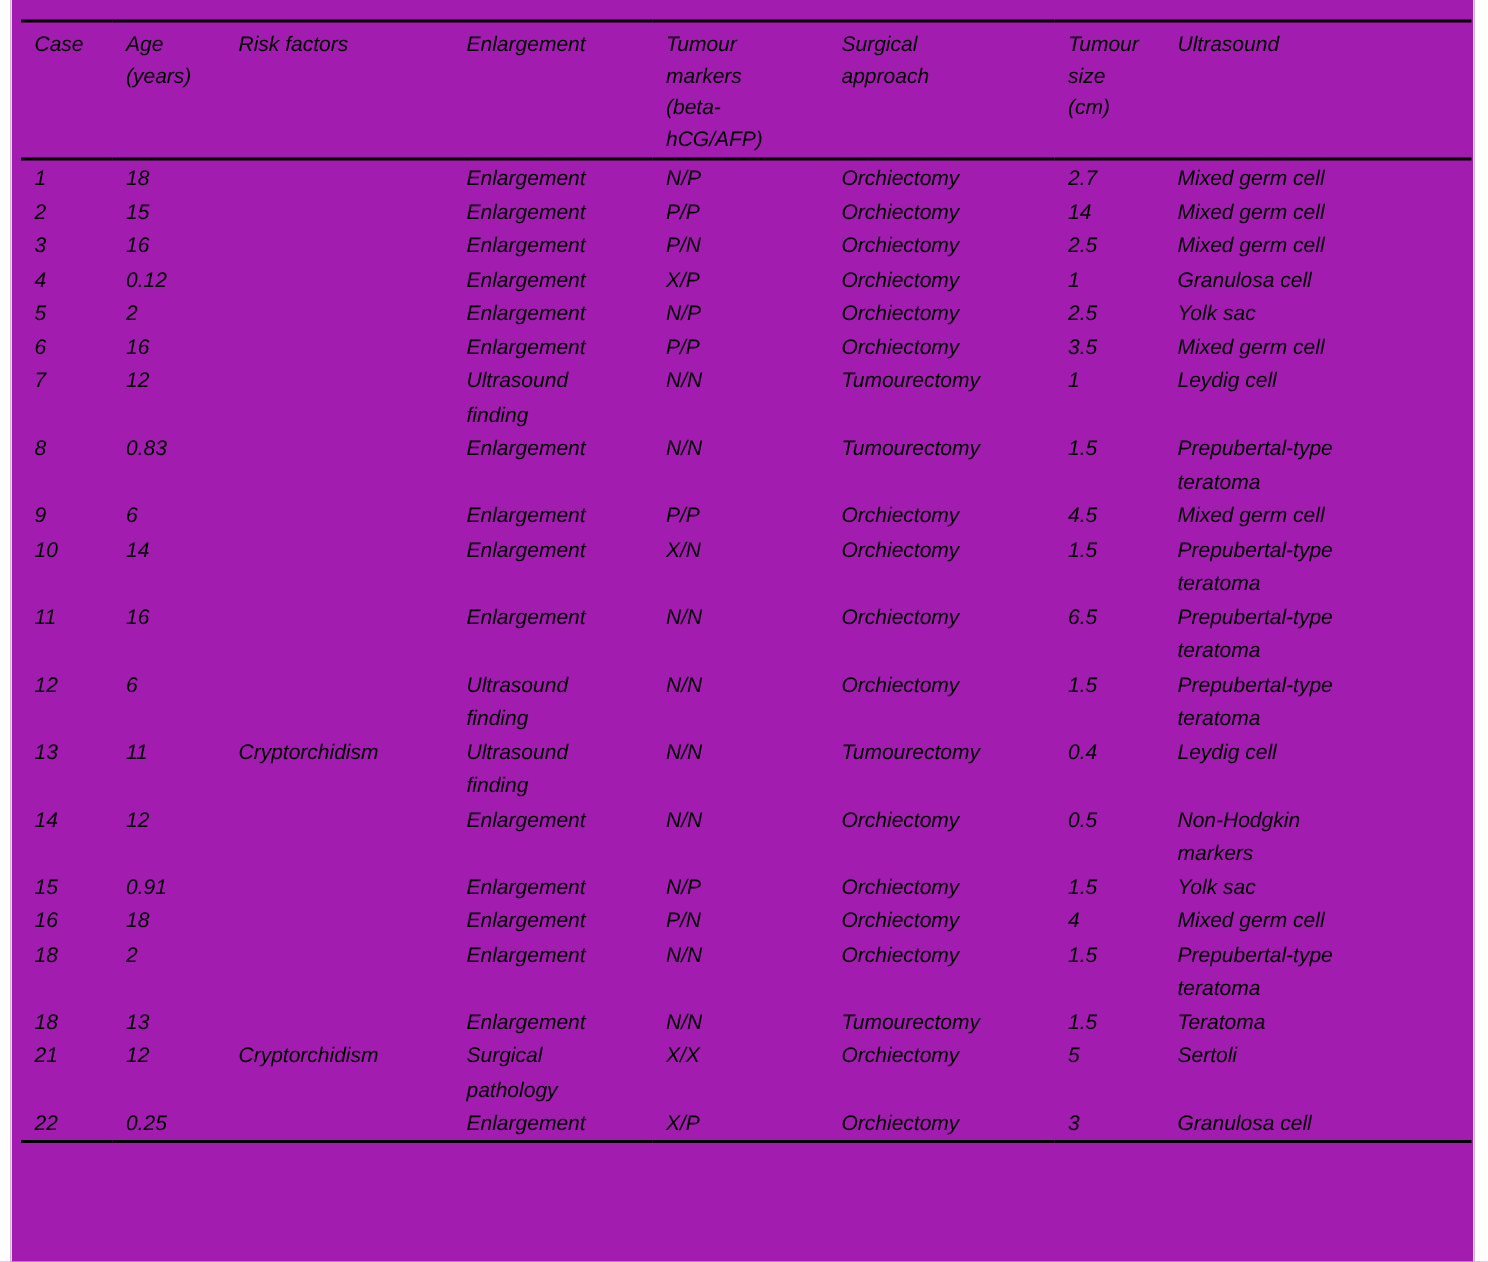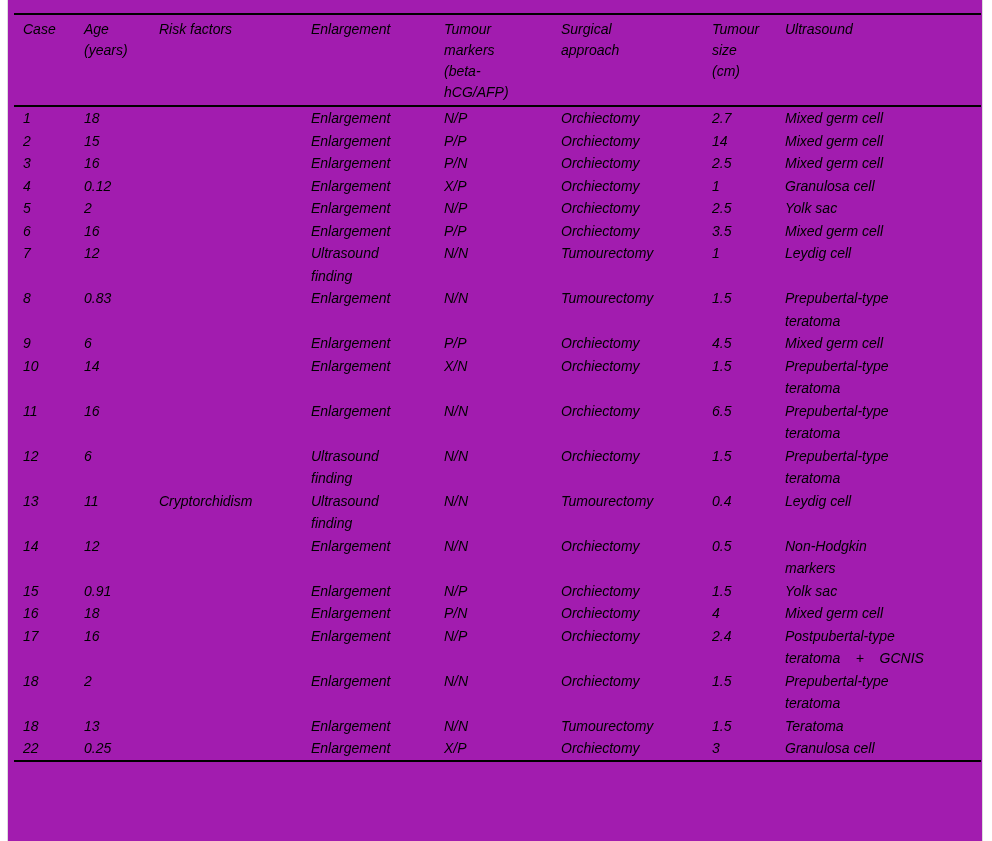--- a/index.html
+++ b/index.html
@@ -252,50 +252,50 @@
           <td>16</td>
           <td>18</td>
           <td></td>
           <td>Enlargement</td>
           <td>P/N</td>
           <td>Orchiectomy</td>
           <td>4</td>
           <td>Mixed germ cell</td>
         </tr>
         <tr>
-          <td>17</td>
-          <td>16</td>
-          <td></td>
-          <td>Enlargement</td>
-          <td>N/P</td>
-          <td>Orchiectomy</td>
-          <td>2.4</td>
-          <td>Postpubertal-type
-teratoma    +    GCNIS</td>
-        </tr>
-        <tr>
           <td>18</td>
           <td>2</td>
           <td></td>
           <td>Enlargement</td>
           <td>N/N</td>
           <td>Orchiectomy</td>
           <td>1.5</td>
           <td>Prepubertal-type
 teratoma</td>
         </tr>
         <tr>
           <td>18</td>
           <td>13</td>
           <td></td>
           <td>Enlargement</td>
           <td>N/N</td>
           <td>Tumourectomy</td>
           <td>1.5</td>
           <td>Teratoma</td>
+        </tr>
+        <tr>
+          <td>21</td>
+          <td>12</td>
+          <td>Cryptorchidism</td>
+          <td>Surgical
+pathology</td>
+          <td>X/X</td>
+          <td>Orchiectomy</td>
+          <td>5</td>
+          <td>Sertoli</td>
         </tr>
         <tr class="last">
           <td>22</td>
           <td>0.25</td>
           <td></td>
           <td>Enlargement</td>
           <td>X/P</td>
           <td>Orchiectomy</td>
           <td>3</td>
           <td>Granulosa cell</td>

